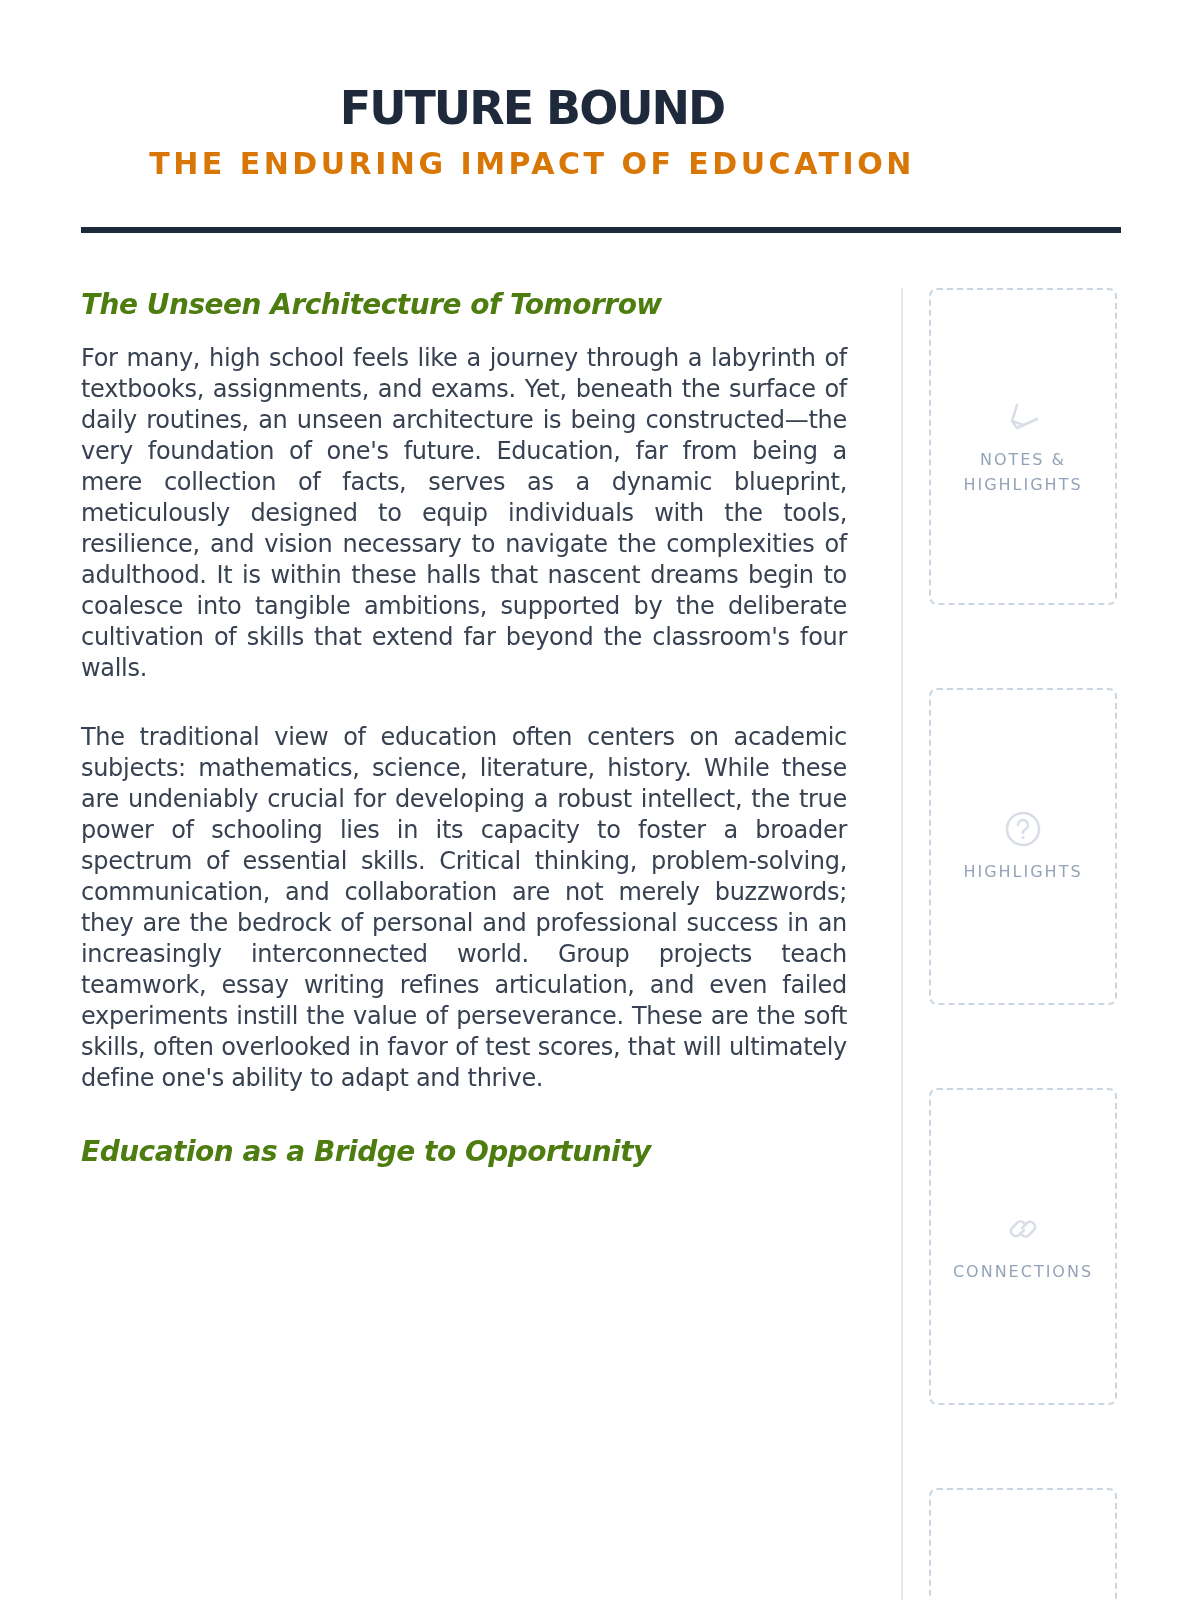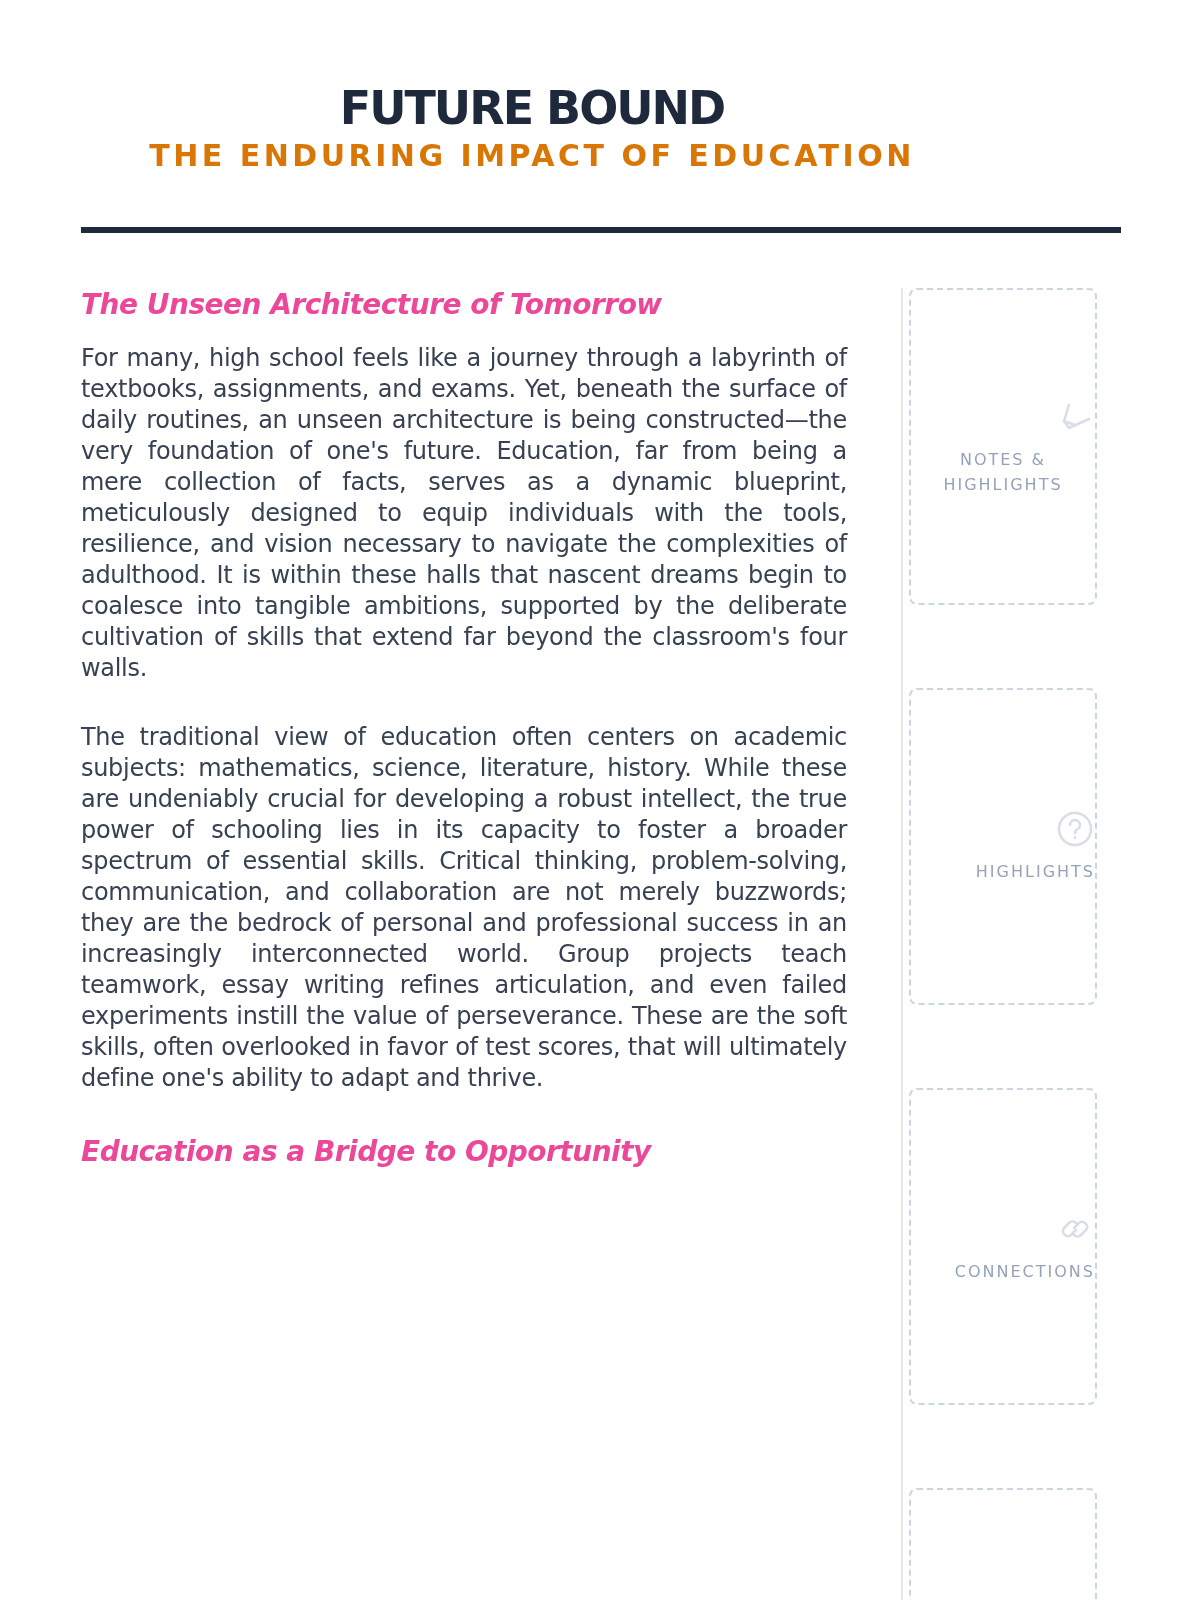--- a/index.html
+++ b/index.html
@@ -1,25 +1,25 @@
 <!DOCTYPE html>
 <html><head>
 <meta charset="utf-8">
 <style>
   html, body { margin: 0; padding: 0; background: #ffffff; }
   body { width: 1200px; height: 1600px; overflow: hidden; position: relative; font-family: "Liberation Sans", sans-serif; }
   .header { position: absolute; top: 80px; left: 0; width: 1064px; text-align: center; }
   .title { font-family: "DejaVu Sans", sans-serif; font-weight: bold; font-size: 46px; color: #1e293b; letter-spacing: -2px; line-height: 56px; margin: 0; }
-  .subtitle { font-family: "DejaVu Sans", sans-serif; font-weight: bold; font-size: 30px; color: #d97706; letter-spacing: 3.5px; line-height: 40px; margin: 0; }
+  .subtitle { font-family: "DejaVu Sans", sans-serif; font-weight: bold; font-size: 30px; color: #d97706; letter-spacing: 3.5px; line-height: 40px; margin: 8px; }
   .rule { position: absolute; top: 227px; left: 81px; width: 1040px; height: 6px; background: #1e293b; }
   .main { position: absolute; top: 285px; left: 81px; width: 766px; }
-  h2 { font-family: "DejaVu Sans", sans-serif; font-style: italic; font-weight: bold; font-size: 28px; color: #ec4899; margin: 0 0 18px 0; line-height: 40px; letter-spacing: -0.5px; }
+  h2 { font-family: "DejaVu Sans", sans-serif; font-style: italic; font-weight: bold; font-size: 28px; color: #4d7c0f; margin: 0 0 18px 0; line-height: 40px; letter-spacing: -0.5px; }
   p { font-family: "DejaVu Sans", sans-serif; font-size: 24px; line-height: 31px; color: #374151; text-align: justify; margin: 0 0 38px 0; letter-spacing: -0.3px; }
   .vline { position: absolute; top: 288px; left: 901px; width: 2px; height: 1320px; background: #e5e7eb; }
-  .card { position: absolute; left: 909px; width: 188px; height: 317px; border: 2px dashed #cbd5e1; border-radius: 8px; box-sizing: border-box; display: flex; flex-direction: column; align-items: flex-end; justify-content: center; }
+  .card { position: absolute; left: 929px; width: 188px; height: 317px; border: 2px dashed #cbd5e1; border-radius: 8px; box-sizing: border-box; display: flex; flex-direction: column; align-items: center; justify-content: center; }
   .card .icon { width: 40px; height: 40px; margin-bottom: 10px; }
   .card .label { font-family: "DejaVu Sans", sans-serif; font-size: 16px; color: #94a3b8; letter-spacing: 2px; text-align: center; line-height: 25px; }
 </style>
 </head>
 <body>
 
 <div class="header">
   <h1 class="title">FUTURE BOUND</h1>
   <div class="subtitle">THE ENDURING IMPACT OF EDUCATION</div>
 </div>

